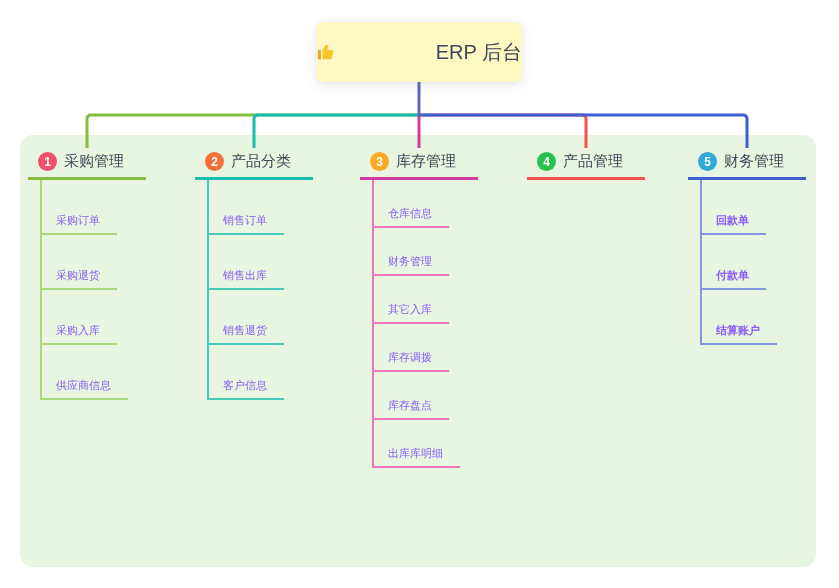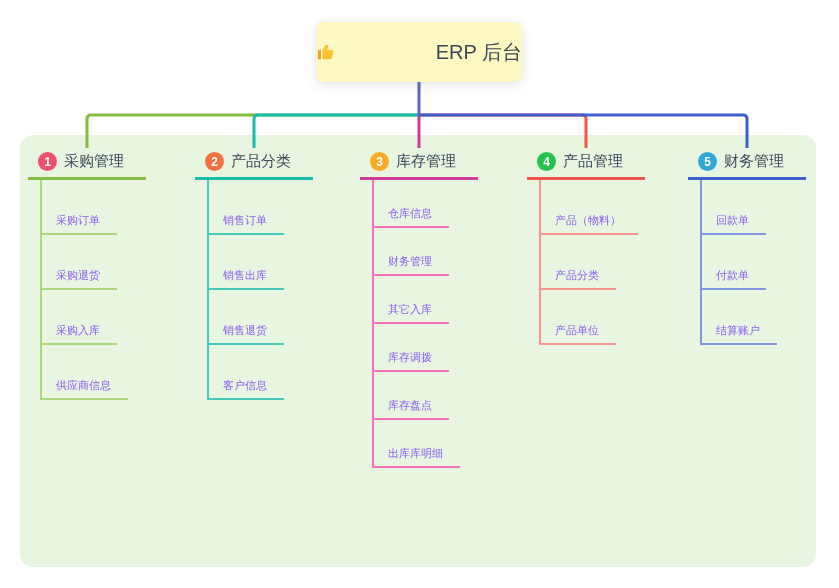--- a/index.html
+++ b/index.html
@@ -43,21 +43,21 @@
   .b2 .badge{background:#f3703c;}
   .b3 .badge{background:#fbaa28;}
   .b4 .badge{background:#27c24e;}
   .b5 .badge{background:#30a8da;}
 
   .kids{margin-left:12px;border-left:2px solid;}
   .b1 .kids{border-color:#a9d87e;}
   .b2 .kids{border-color:#45cabb;}
   .b3 .kids{border-color:#f272b8;}
   .b4 .kids{border-color:#f9958f;}
-  .b5 .kids{border-color:#8197df;}
+  .b5 .kids{border-color:#8197df;font-weight:bold;}
 
   .kid{height:55px;display:flex;align-items:flex-end;}
   .b3 .kid{height:48px;}
   .kid-label{display:inline-block;border-bottom:2px solid;padding:0 17px 5px 14px;
     font-size:11px;color:#8b5cf6;white-space:nowrap;cursor:pointer;}
   .b1 .kid-label{border-color:#a9d87e;}
   .b2 .kid-label{border-color:#45cabb;}
   .b3 .kid-label{border-color:#f272b8;}
   .b4 .kid-label{border-color:#f9958f;}
   .b5 .kid-label{border-color:#8197df;}
@@ -155,31 +155,20 @@
           <span class="kid-label">出库库明细</span>
         </div>
     </div>
   </div>
 
   <div class="branch b4">
     <div class="bh">
       <span class="badge">4</span>
       <span>产品管理</span>
     </div>
-    <div class="kids">
-      <div class="kid">
-          <span class="kid-label">产品（物料）</span>
-        </div>
-      <div class="kid">
-          <span class="kid-label">产品分类</span>
-        </div>
-      <div class="kid">
-          <span class="kid-label">产品单位</span>
-        </div>
-    </div>
   </div>
 
   <div class="branch b5">
     <div class="bh">
       <span class="badge">5</span>
       <span>财务管理</span>
     </div>
     <div class="kids">
       <div class="kid">
           <span class="kid-label">回款单</span>

